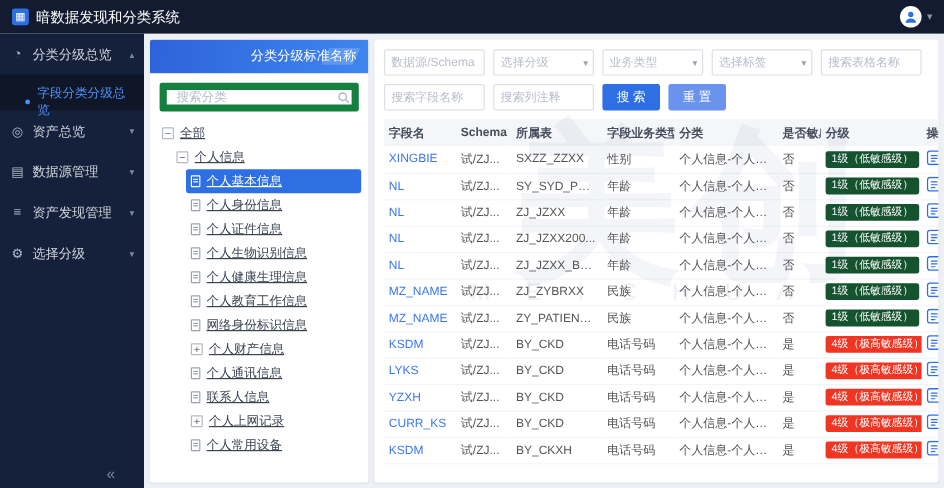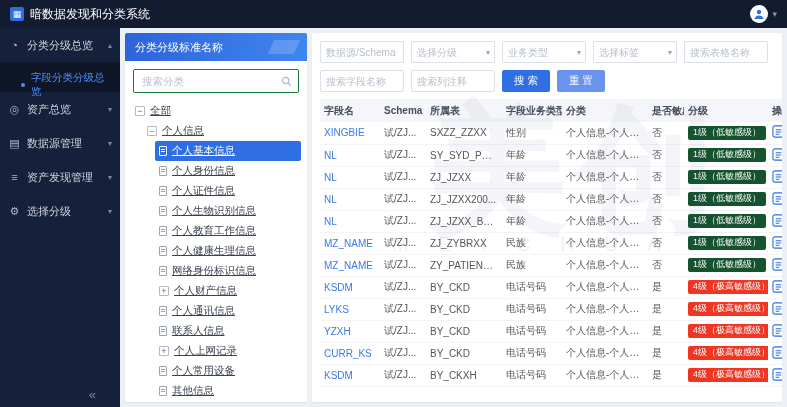--- a/index.html
+++ b/index.html
@@ -23,24 +23,24 @@
   .mi-icon{font-size:11px;color:#aeb6c6;width:13px;text-align:center;flex:none;}
   .mi-label{flex:1;white-space:nowrap;overflow:hidden;}
   .mi-caret{font-size:8px;color:#7d8699;}
   .submenu-item{height:30px;display:flex;align-items:center;gap:6px;padding:16px 8px 0 21px;font-size:10.5px;color:#cfd4dd;cursor:pointer;}
   .submenu-item.active{color:#4e8ff7;background:#0e1628;}
   .dot{width:4px;height:4px;border-radius:50%;background:#4e8ff7;flex:none;}
   .collapse-btn{position:absolute;bottom:5px;right:24px;color:#7d8699;font-size:13px;cursor:pointer;}
 
   
   .tree-card{width:182px;background:#fff;margin:5px 0 5px 5px;border-radius:2px;display:flex;flex-direction:column;overflow:hidden;box-shadow:0 1px 2px rgba(0,0,0,.06);flex:none;}
-  .tree-header{height:28px;background:linear-gradient(100deg,#2d63da,#3f86f0);color:#fff;font-size:11px;line-height:28px;padding:0 10px;position:relative;flex:none;}
+  .tree-header{height:28px;background:linear-gradient(100deg,#2d63da,#3f86f0);color:#fff;font-size:11px;line-height:28px;padding:0 10px;position:relative;flex:none;text-align:right;}
   .tree-header::after{content:'';position:absolute;right:10px;top:7px;width:26px;height:14px;background:rgba(255,255,255,.18);transform:skewX(-25deg);}
   .tree-search{padding:8px;flex:none;position:relative;}
-  .tree-search input{width:100%;height:24px;border:1px solid #15803d;border-radius:2px;padding:0 24px 0 8px;font-size:10.5px;color:#333;outline:none;font-family:inherit;}
+  .tree-search input{width:100%;height:24px;border:6px solid #15803d;border-radius:2px;padding:0 24px 0 8px;font-size:10.5px;color:#333;outline:none;font-family:inherit;}
   .tree-search input::placeholder{color:#b8bdc9;}
   .tree-search .mag{position:absolute;right:15px;top:15px;}
   .tree{flex:1;overflow:hidden;padding:0 6px;}
   .tree-row{height:20px;display:flex;align-items:center;gap:5px;cursor:pointer;font-size:10.5px;color:#3c4352;white-space:nowrap;padding:0 4px;border-radius:2px;}
   .tree-row .lbl{overflow:hidden;text-overflow:ellipsis;text-decoration:underline;}
   .tree-row.selected{background:#2f6fe4;color:#fff;}
   .exp{width:10px;height:10px;border:1px solid #b3bac6;background:#fff;color:#667;font-size:9px;line-height:8px;text-align:center;flex:none;border-radius:1px;}
   .doc-icon{width:8px;height:10px;border:1px solid #9aa3b2;border-radius:1px;display:inline-block;position:relative;flex:none;}
   .doc-icon::after{content:'';position:absolute;left:1px;top:2px;width:4px;border-top:1px solid #9aa3b2;box-shadow:0 2px 0 #9aa3b2;}
   .tree-row.selected .doc-icon{border-color:#fff;}
@@ -167,25 +167,25 @@
           <div class="tree-row" style="margin-left: 24px;">
             <span class="doc-icon"></span>
             <span class="lbl">个人证件信息</span>
           </div>
           <div class="tree-row" style="margin-left: 24px;">
             <span class="doc-icon"></span>
             <span class="lbl">个人生物识别信息</span>
           </div>
           <div class="tree-row" style="margin-left: 24px;">
             <span class="doc-icon"></span>
+            <span class="lbl">个人健康生理信息</span>
+          </div>
+          <div class="tree-row" style="margin-left: 24px;">
+            <span class="doc-icon"></span>
             <span class="lbl">个人教育工作信息</span>
-          </div>
-          <div class="tree-row" style="margin-left: 24px;">
-            <span class="doc-icon"></span>
-            <span class="lbl">个人健康生理信息</span>
           </div>
           <div class="tree-row" style="margin-left: 24px;">
             <span class="doc-icon"></span>
             <span class="lbl">网络身份标识信息</span>
           </div>
           <div class="tree-row" style="margin-left: 24px;">
             <span class="exp">+</span>
             <span class="lbl">个人财产信息</span>
           </div>
           <div class="tree-row" style="margin-left: 24px;">
@@ -196,24 +196,20 @@
             <span class="doc-icon"></span>
             <span class="lbl">联系人信息</span>
           </div>
           <div class="tree-row" style="margin-left: 24px;">
             <span class="exp">+</span>
             <span class="lbl">个人上网记录</span>
           </div>
           <div class="tree-row" style="margin-left: 24px;">
             <span class="doc-icon"></span>
             <span class="lbl">个人常用设备</span>
-          </div>
-          <div class="tree-row" style="margin-left: 24px;">
-            <span class="doc-icon"></span>
-            <span class="lbl">其他信息</span>
           </div>
         </div>
     </aside>
 
     <main class="main-card">
       <div class="filters-row">
           <div class="f-input">
             <input placeholder="数据源/Schema" style="">
           </div>
           <div class="f-input select">

